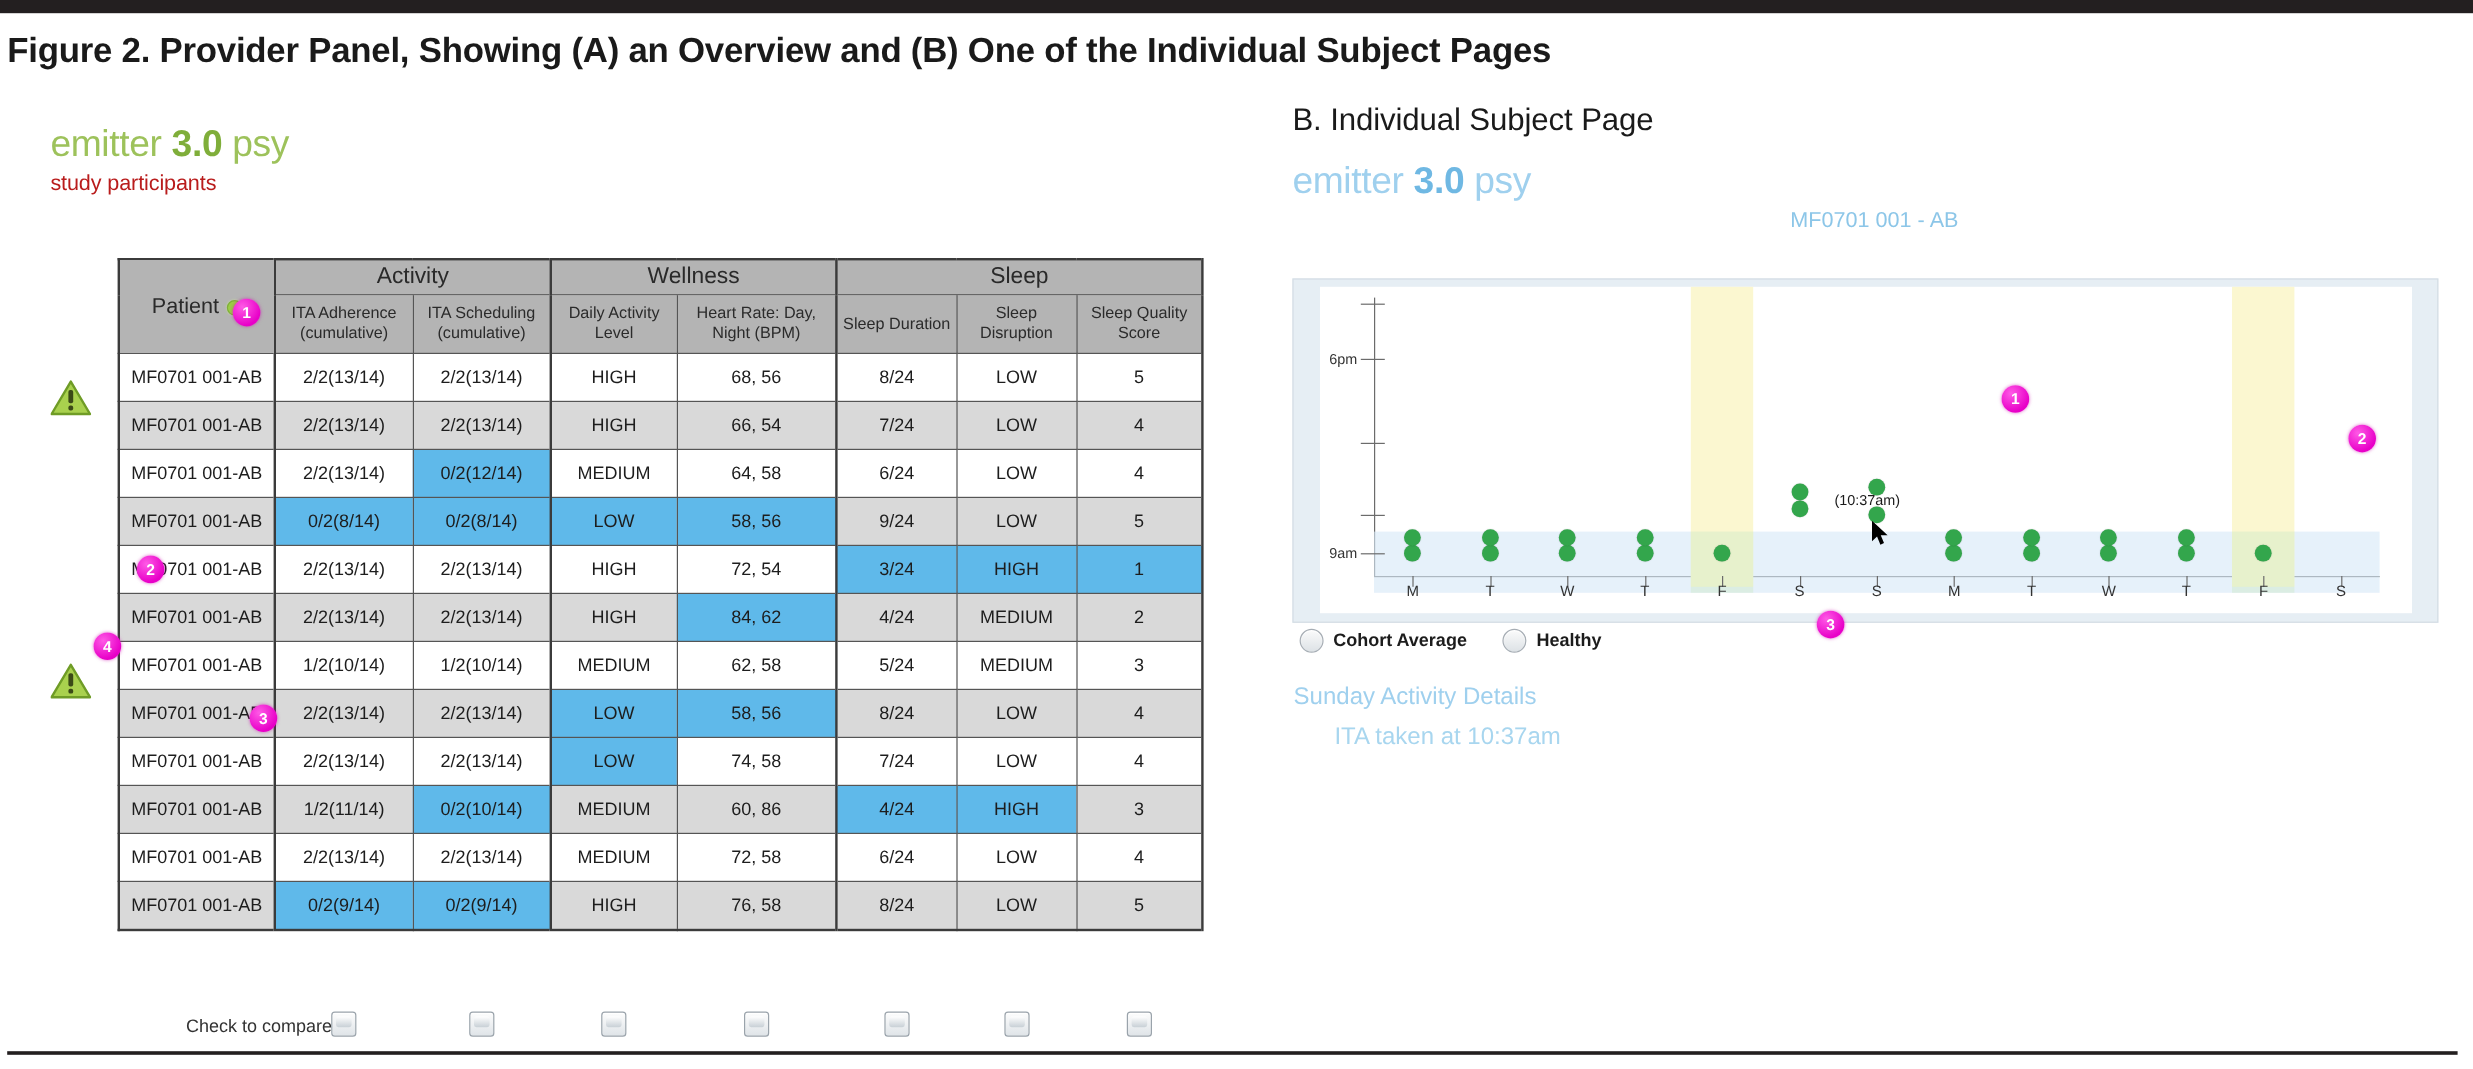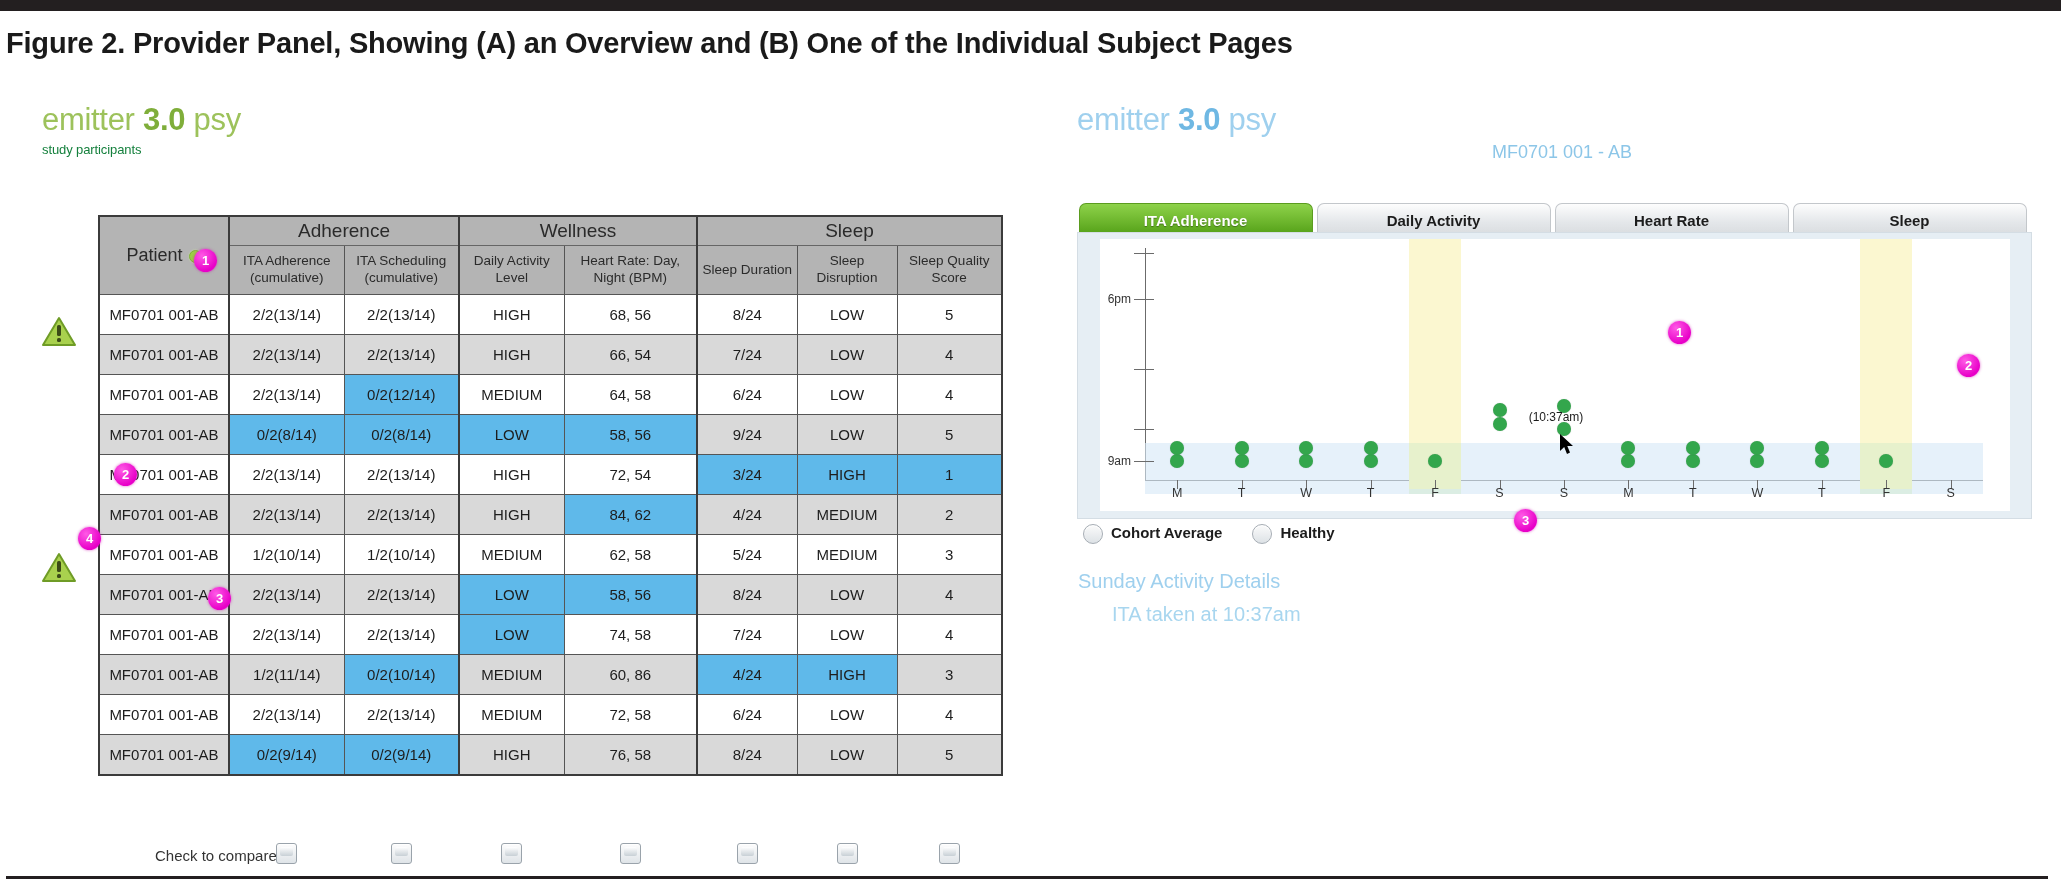--- a/index.html
+++ b/index.html
@@ -14,21 +14,21 @@
     font-size:29px;font-weight:bold;letter-spacing:-0.2px;color:#1a1a1a;
   }
   .bottomrule{position:absolute;left:6px;top:876px;width:2042px;height:3px;background:#231f20;}
 
   
   .panel-a{position:absolute;left:42px;top:84px;width:1020px;height:740px;}
   .panel-label{font-size:26px;color:#1a1a1a;letter-spacing:-0.1px;}
   .brandrow{margin-top:18px;}
   .brand{font-size:31px;color:#9dc25b;letter-spacing:-0.3px;}
   .brand .num{color:#7fae3a;font-weight:600;}
-  .brandsub{font-size:13px;color:#15803d;margin-top:4px;letter-spacing:-0.1px;}
+  .brandsub{font-size:18px;color:#b91c1c;margin-top:4px;letter-spacing:-0.1px;}
 
   table.grid{border-collapse:collapse;position:absolute;left:56px;top:131px;
              table-layout:fixed;background:#fff;border:2px solid #3b3b3b;}
   table.grid th,table.grid td{
     border:1px solid #555;font-size:15px;color:#1d1d1d;text-align:center;
     padding:0;height:39px;font-weight:normal;white-space:nowrap;
   }
   table.grid th.grp{background:#b4b4b4;height:28px;font-size:19px;color:#2a2a2a;
     border-bottom:1px solid #666;}
   table.grid th.sub{background:#b4b4b4;height:48px;font-size:13.5px;line-height:1.25;
@@ -125,21 +125,21 @@
         <col style="width:115px">
         <col style="width:105px">
         <col style="width:133px">
         <col style="width:100px">
         <col style="width:100px">
         <col style="width:105px">
       </colgroup>
       <tbody>
         <tr>
           <th class="patient" rowspan="2"><span>Patient</span><span class="greendot"></span></th>
-          <th class="grp thick-l" colspan="2">Adherence</th>
+          <th class="grp thick-l" colspan="2">Activity</th>
           <th class="grp thick-l" colspan="2">Wellness</th>
           <th class="grp thick-l thick-r" colspan="3">Sleep</th>
         </tr>
         <tr>
           <th class="sub thick-l">ITA Adherence (cumulative)</th>
           <th class="sub">ITA Scheduling (cumulative)</th>
           <th class="sub thick-l">Daily Activity Level</th>
           <th class="sub">Heart Rate: Day, Night (BPM)</th>
           <th class="sub thick-l">Sleep Duration</th>
           <th class="sub">Sleep Disruption</th>
@@ -295,33 +295,28 @@
         </svg>
       </div>
       <div class="cal" style="left: 152px; top: 165px;">1</div>
       <div class="cal" style="left: 72px; top: 379px;">2</div>
       <div class="cal" style="left: 166px; top: 503px;">3</div>
       <div class="cal" style="left: 36px; top: 443px;">4</div>
     </div>
 </div>
 
 <div class="panel-b">
+  <div class="panel-label">B. Individual Subject Page</div>
   <div class="brand-b">
     <span>emitter</span>
     <span class="num">3.0</span>
     <span>psy</span>
   </div>
   <div class="subjid">MF0701 001 - AB</div>
 
-  <div class="tabbar" id="tabbar">
-      <div class="tab active" style="left: 0px; width: 232px;">ITA Adherence</div>
-      <div class="tab" style="left: 238px; width: 232px;">Daily Activity</div>
-      <div class="tab" style="left: 476px; width: 232px;">Heart Rate</div>
-      <div class="tab" style="left: 714px; width: 232px;">Sleep</div>
-    </div>
 
   <div class="chartshell">
     <div class="chartwhite">
       <div class="plot" id="plot">
         <div class="yaxis"></div>
         <div class="xaxis"></div>
       <div class="band-b" style="top: 194.88px; height: 51.04px;"></div>
           <div class="band-y" style="left: 264.077px; width: 52px;"></div>
           <div class="band-y" style="left: 715.308px; width: 52px;"></div>
           <div class="band-g" style="left: 264.077px; width: 52px; top: 194.88px; height: 51.04px;"></div>

